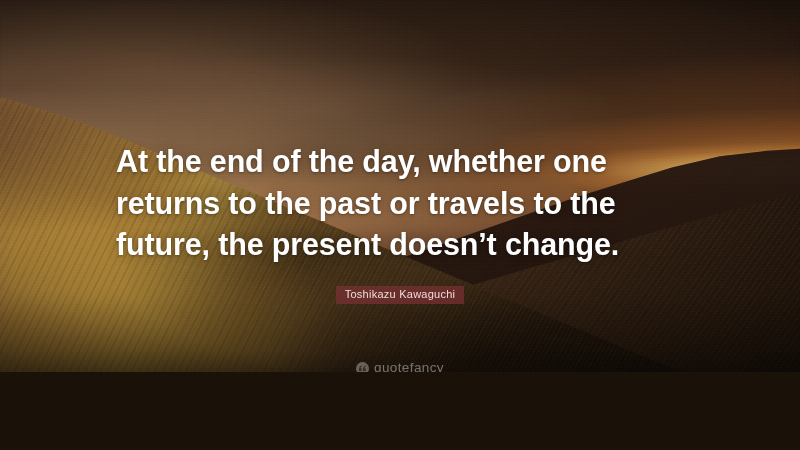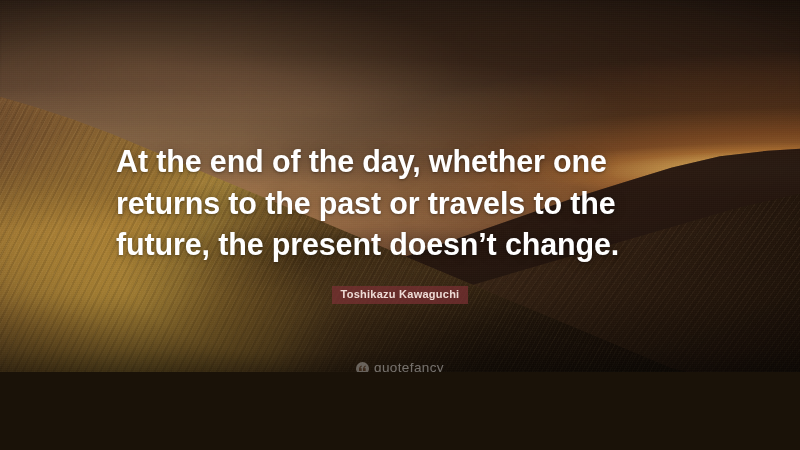--- a/index.html
+++ b/index.html
@@ -306,21 +306,21 @@
     display: flex;
     justify-content: center;
   }
   .attribution {
     display: inline-block;
     padding: 2px 9px 3px 9px;
     background: rgba(124,48,52,0.70);
     color: #efdcd6;
     font-family: "Liberation Sans", sans-serif;
     font-size: 11px;
-    font-weight: 700;
+    font-weight: 400;
     letter-spacing: 0.25px;
     line-height: 13px;
     white-space: nowrap;
   }
 
   .watermark {
     position: absolute;
     left: 0;
     right: 0;
     top: 361px;

